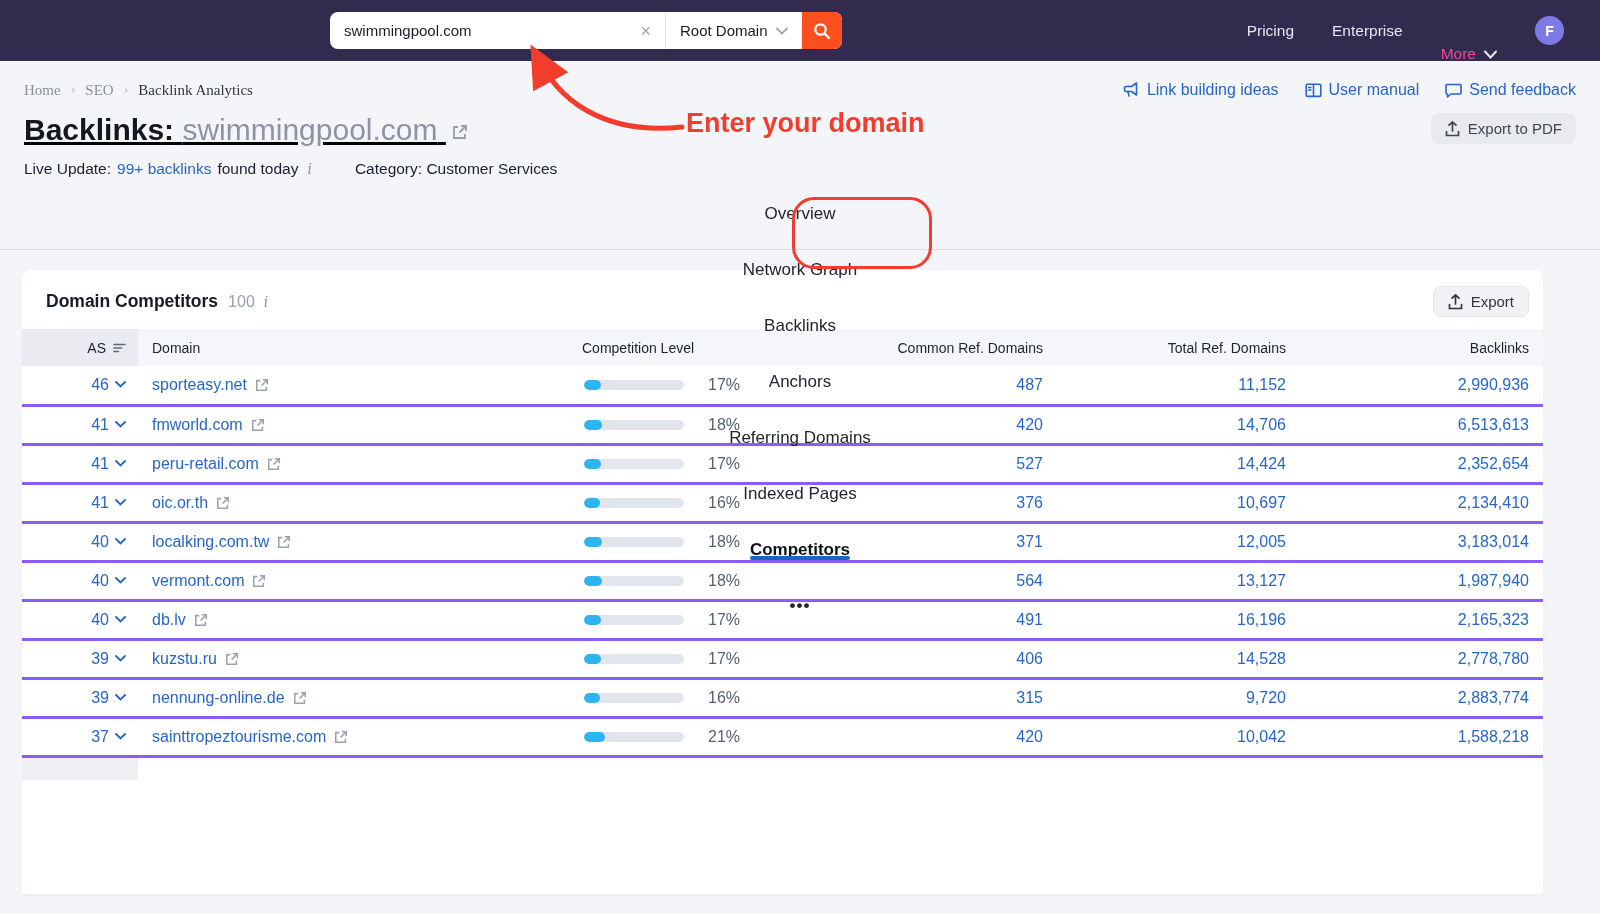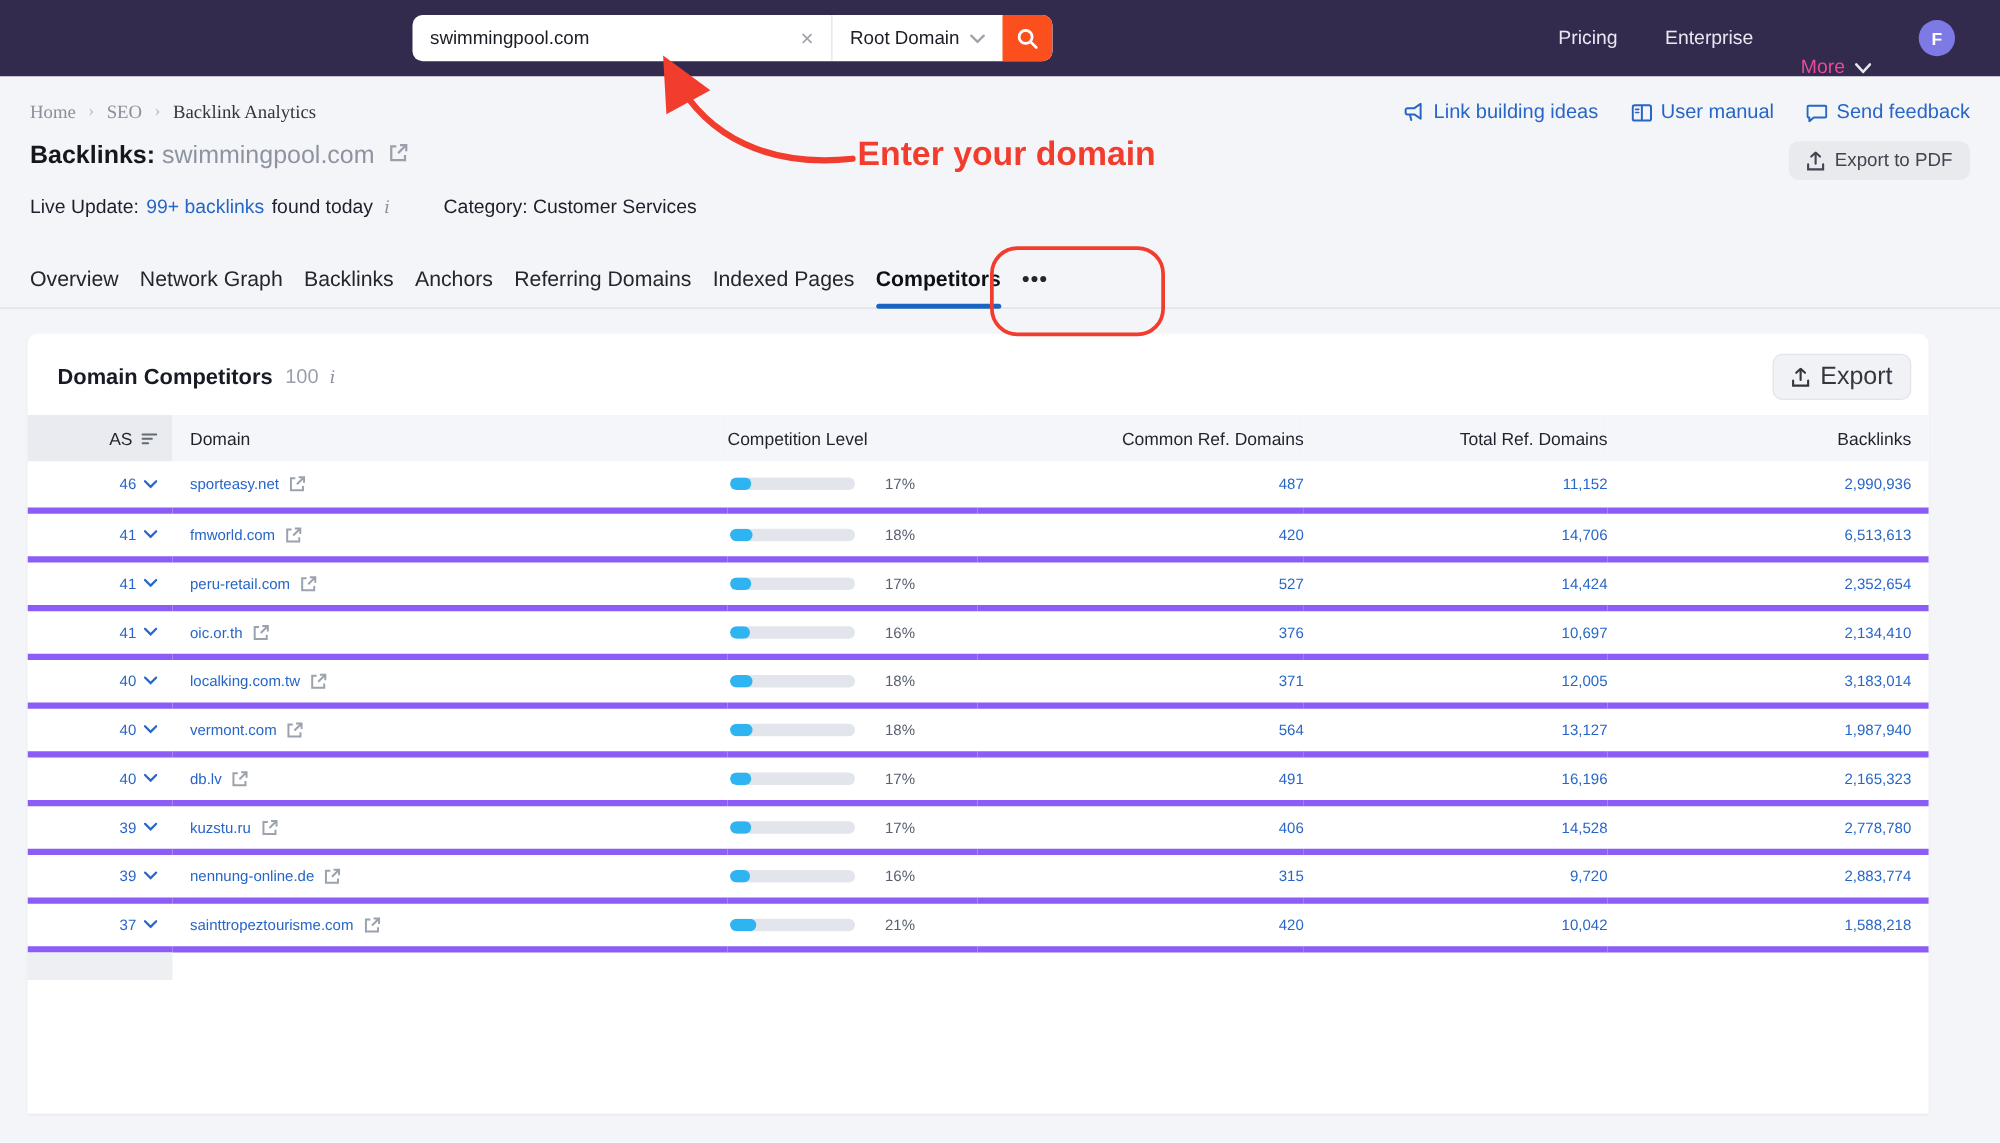--- a/index.html
+++ b/index.html
@@ -22,59 +22,59 @@
   
   .page-header { padding:0 24px; position:relative; }
   .crumb-row { display:flex; align-items:center; padding-top:20px; }
   .breadcrumb { display:flex; align-items:center; gap:10px; font-size:15px;font-family:Liberation Serif, serif; }
   .crumb { color:#8b8f9a; cursor:pointer; }
   .crumb.current { color:#33363f; cursor:default; }
   .crumb-sep { color:#b8bbc4; font-size:14px; }
   .header-actions { margin-left:auto; display:flex; align-items:center; gap:26px; }
   .action-link { display:flex; align-items:center; gap:7px; color:#2766c8; font-size:16px; cursor:pointer; }
   .title-row { display:flex; align-items:flex-start; margin-top:14px; }
-  .page-title { font-size:20px; }
+  .page-title { font-size:30px;text-decoration:underline; }
   .title-prefix { font-weight:bold; color:#15171f; }
   .title-domain { color:#8d93a0; }
   .ext-big { color:#9aa0ab; margin-left:6px; }
   .export-pdf-btn { margin-left:auto; display:flex; align-items:center; gap:8px; background:#e9eaee; border:none; border-radius:8px; padding:7px 14px; font-size:15px; color:#40454f; cursor:pointer; font-family:"Liberation Sans",sans-serif; }
   .sub-row { display:flex; align-items:center; margin-top:13px; font-size:15.5px; color:#1c202b; gap:6px; }
   .blue-link { color:#2766c8; cursor:pointer; }
   .info-i { font-family:"DejaVu Serif",serif; font-style:italic; color:#8d939e; font-size:14px; padding:0 3px; cursor:pointer; }
   .category { margin-left:34px; }
 
   
   .annotation-text { position:absolute; left:686px; top:108px; color:#f23d2e; font-size:27px; font-weight:bold; pointer-events:none; }
   .annotation-arrow { position:absolute; left:430px; top:38px; pointer-events:none; }
   .tab-circle { position:absolute; left:792px; top:197px; width:140px; height:72px; border:3.5px solid #f23d2e; border-radius:22px; pointer-events:none; z-index:5; }
 
   
-  .tabs-row { display:flex; align-items:center; gap:17px; padding:0 24px; margin-top:26px; border-bottom:1px solid #dcdee4; height:46px; position:relative; }
+  .tabs-row { display:flex; align-items:center; gap:36px; padding:0 24px; margin-top:26px; border-bottom:1px solid #dcdee4; height:46px; position:relative;flex-direction:column; }
   .tab { font-size:17px; color:#23262e; cursor:pointer; position:relative; height:46px; display:flex; align-items:center; }
   .tab.active { font-weight:bold; color:#0f1118; }
   .tab.active::after { content:""; position:absolute; left:0; right:0; bottom:0; height:4px; border-radius:2px; background:#1a65c1; }
   .tab-more { font-size:17px; letter-spacing:1px; color:#23262e; font-weight:bold; cursor:pointer; }
 
   
   .card { margin:20px 22px 0 22px; width:1521px; background:#fff; border-radius:8px 8px 0 0; box-shadow:0 1px 2px rgba(25,28,40,.06); height:624px; overflow:hidden; }
   .card-header { display:flex; align-items:center; padding:16px 14px 12px 24px; }
   .card-title { font-size:17.5px; font-weight:bold; color:#181b24; }
   .card-count { font-size:16px; color:#9aa0ab; margin-left:10px; }
   .card-header .info-i { margin-left:6px; }
-  .export-btn { margin-left:auto; display:flex; align-items:center; gap:8px; background:#f1f2f5; border:1px solid #e2e4e9; border-radius:8px; padding:6px 14px; font-size:20px; color:#33363f; cursor:pointer; font-family:"Liberation Sans",sans-serif; }
+  .export-btn { margin-left:auto; display:flex; align-items:center; gap:8px; background:#f1f2f5; border:1px solid #e2e4e9; border-radius:8px; padding:6px 14px; font-size:15px; color:#33363f; cursor:pointer; font-family:"Liberation Sans",sans-serif; }
 
   table.comp { border-collapse:collapse; table-layout:fixed; width:1521px; }
   col.c-as{width:116px;} col.c-domain{width:444px;} col.c-comp{width:200px;} col.c-common{width:261px;} col.c-total{width:243px;} col.c-back{width:257px;}
   thead th { background:#f5f6f9; height:37px; font-size:14px; font-weight:normal; color:#1f232e; text-align:left; }
   thead th.th-as { background:#e9ebf1; text-align:right; padding-right:12px; }
   thead th.th-domain { padding-left:14px; }
   thead th.num { text-align:right; }
   thead th.th-back { padding-right:14px; }
   .th-as-inner { display:inline-flex; align-items:center; gap:7px; cursor:pointer; }
-  tbody td { height:39px; border-bottom:5px solid #8b5cf6; font-size:12px; }
+  tbody td { height:39px; border-bottom:3px solid #8b5cf6; font-size:16px; }
   td.td-as { text-align:right; padding-right:12px; }
   .as-wrap { display:inline-flex; align-items:center; gap:6px; color:#2766c8; cursor:pointer; }
   td.td-domain { padding-left:14px; }
   .domain-wrap { display:inline-flex; align-items:center; gap:8px; }
   .domain-link { color:#2766c8; cursor:pointer; }
   .comp-wrap { display:flex; align-items:center; gap:24px; padding-left:2px; }
   .bar { width:100px; height:10px; border-radius:5px; background:#e2e5eb; position:relative; overflow:hidden; }
   .bar-fill { position:absolute; left:0; top:0; bottom:0; border-radius:5px; background:#2fb4f2; }
   .pct { color:#596070; }
   td.num { text-align:right; color:#2766c8; }

